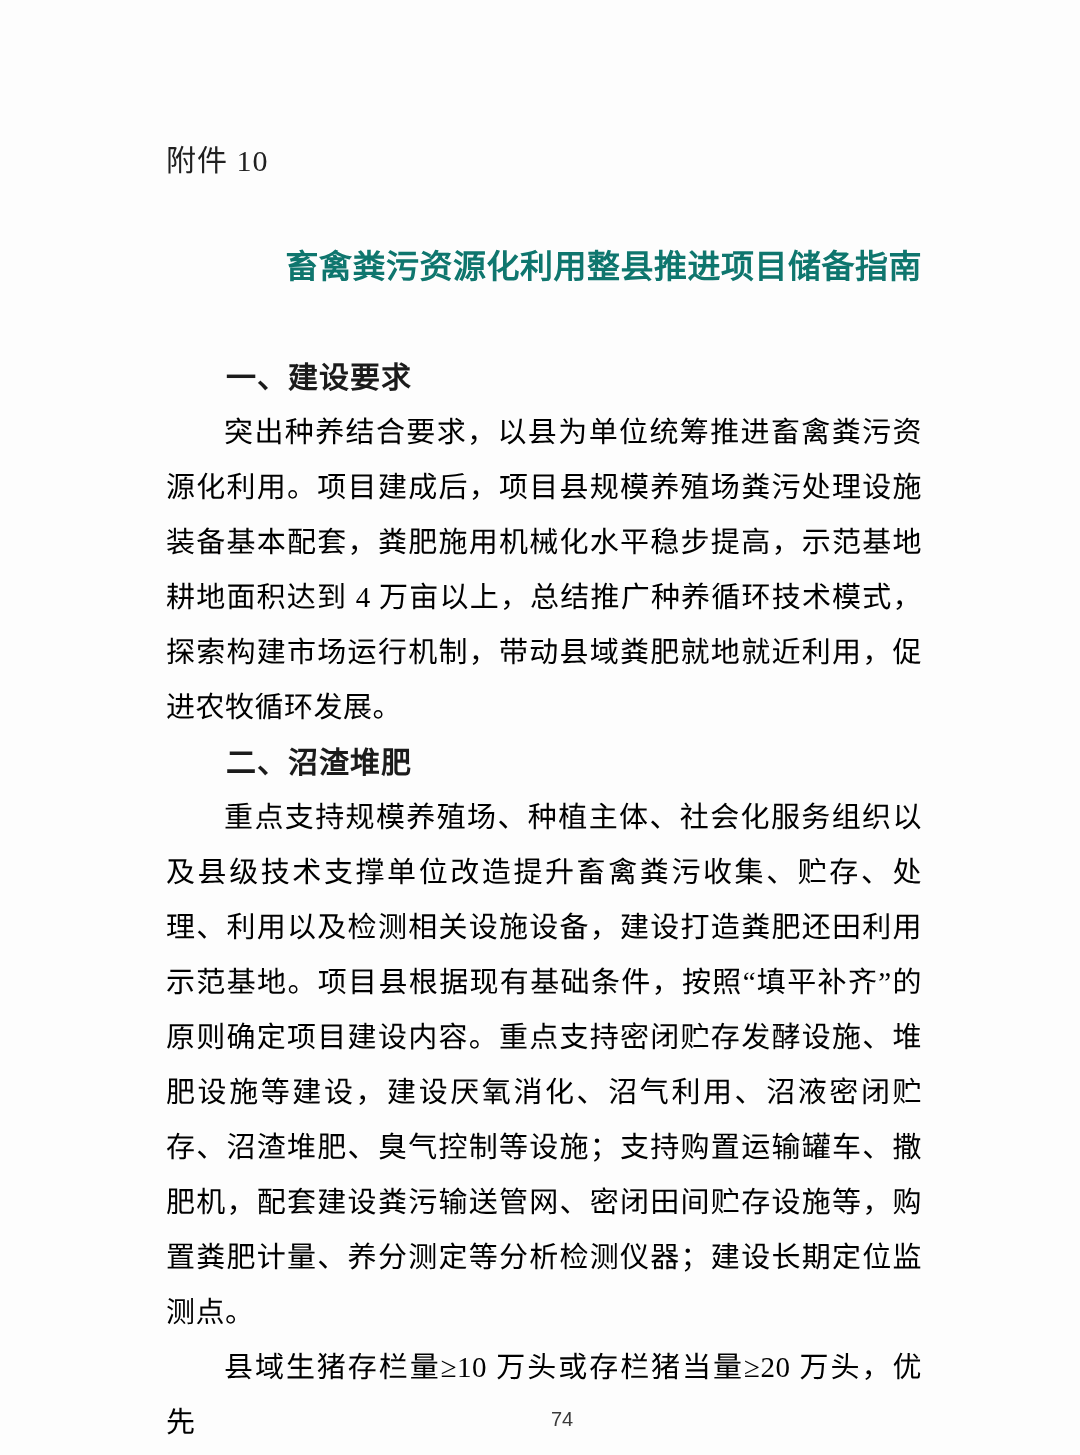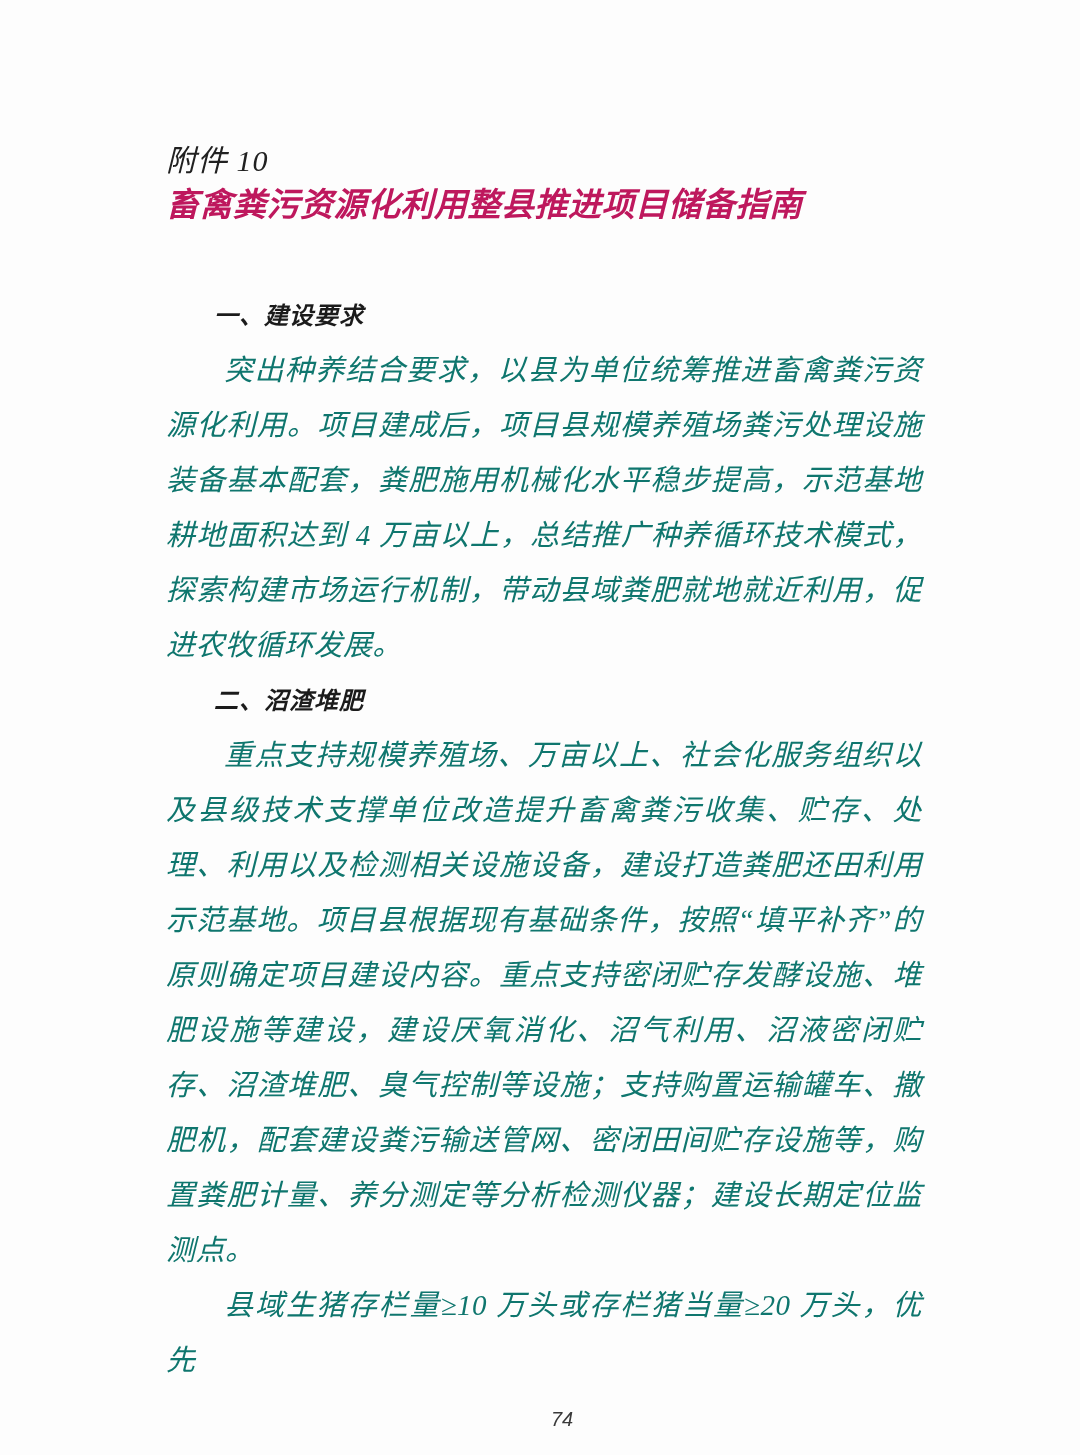--- a/index.html
+++ b/index.html
@@ -9,62 +9,62 @@
   }
   .page {
     position: relative;
     width: 1080px;
     height: 1455px;
     background: #fdfdfd;
     color: #212121;
     font-family: "Liberation Serif", "DejaVu Serif", serif;
     overflow: hidden;
     box-sizing: border-box;
-    font-style: italic;
   }
   .content {
     position: absolute;
     left: 166px;
     top: 140px;
     width: 756px;
   }
   .attachment-label {
     font-size: 30px;
     line-height: 42px;
     letter-spacing: 1px;
     text-align: left;
   }
   .doc-title {
+    margin-top: 62px;
     font-size: 33px;
     line-height: 46px;
     font-weight: bold;
-    text-align: left;
+    text-align: right;
     letter-spacing: 0.5px;
     font-family: "Liberation Sans", "DejaVu Sans", sans-serif;
-    color: #be185d;
+    color: #0f766e;
   }
   .body-block {
     margin-top: 60px;
   }
   .section-heading {
-    font-size: 24px;
+    font-size: 30px;
     line-height: 55px;
     font-weight: bold;
     text-indent: 2em;
     font-family: "Liberation Sans", "DejaVu Sans", sans-serif;
     color: #1b1b1b;
     letter-spacing: 1px;
   }
   .section-body {
     font-size: 29px;
     line-height: 55px;
     text-align: justify;
     text-indent: 2em;
     letter-spacing: 0.5px;
-    color: #0f766e;
+    color: #000000;
     margin: 0;
   }
   .section-body.continues {
     text-align-last: justify;
   }
   .page-footer {
     position: absolute;
     left: 0;
     right: 0;
     top: 1408px;
@@ -87,21 +87,21 @@
 
     <div class="body-block">
 
       <div class="section">
         <div class="section-heading">一、建设要求</div>
         <p class="section-body">突出种养结合要求，以县为单位统筹推进畜禽粪污资源化利用。项目建成后，项目县规模养殖场粪污处理设施装备基本配套，粪肥施用机械化水平稳步提高，示范基地耕地面积达到 4 万亩以上，总结推广种养循环技术模式，探索构建市场运行机制，带动县域粪肥就地就近利用，促进农牧循环发展。</p>
       </div>
 
       <div class="section">
         <div class="section-heading">二、沼渣堆肥</div>
-        <p class="section-body">重点支持规模养殖场、万亩以上、社会化服务组织以及县级技术支撑单位改造提升畜禽粪污收集、贮存、处理、利用以及检测相关设施设备，建设打造粪肥还田利用示范基地。项目县根据现有基础条件，按照“填平补齐”的原则确定项目建设内容。重点支持密闭贮存发酵设施、堆肥设施等建设，建设厌氧消化、沼气利用、沼液密闭贮存、沼渣堆肥、臭气控制等设施；支持购置运输罐车、撒肥机，配套建设粪污输送管网、密闭田间贮存设施等，购置粪肥计量、养分测定等分析检测仪器；建设长期定位监测点。</p>
+        <p class="section-body">重点支持规模养殖场、种植主体、社会化服务组织以及县级技术支撑单位改造提升畜禽粪污收集、贮存、处理、利用以及检测相关设施设备，建设打造粪肥还田利用示范基地。项目县根据现有基础条件，按照“填平补齐”的原则确定项目建设内容。重点支持密闭贮存发酵设施、堆肥设施等建设，建设厌氧消化、沼气利用、沼液密闭贮存、沼渣堆肥、臭气控制等设施；支持购置运输罐车、撒肥机，配套建设粪污输送管网、密闭田间贮存设施等，购置粪肥计量、养分测定等分析检测仪器；建设长期定位监测点。</p>
       </div>
 
       <div class="section">
         <p class="section-body continues">县域生猪存栏量≥10 万头或存栏猪当量≥20 万头，优先</p>
       </div>
 
     </div>
   </div>
 
   <div class="page-footer">74</div>

